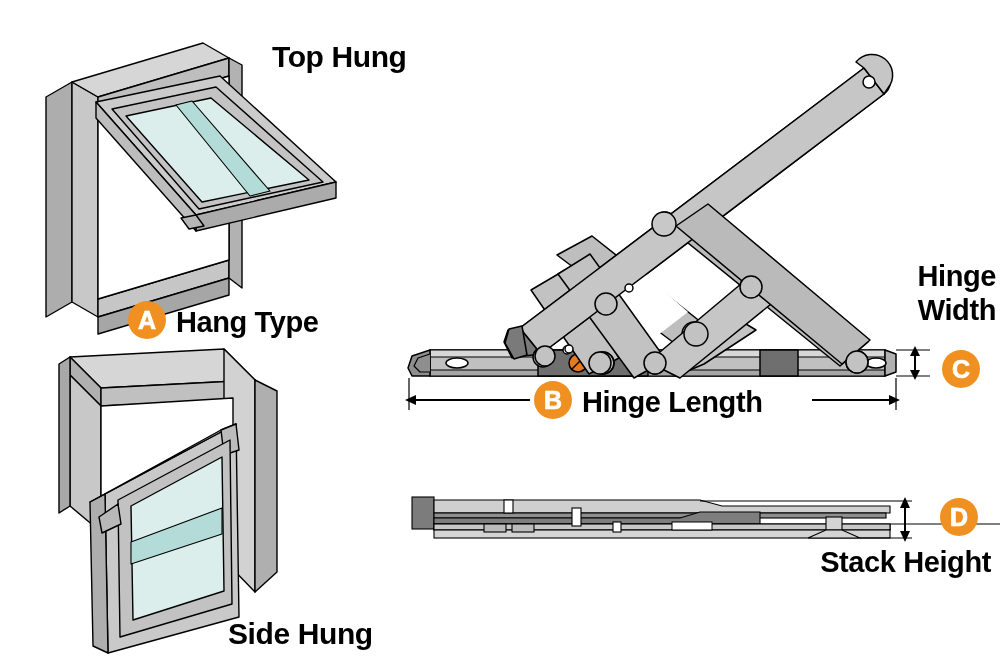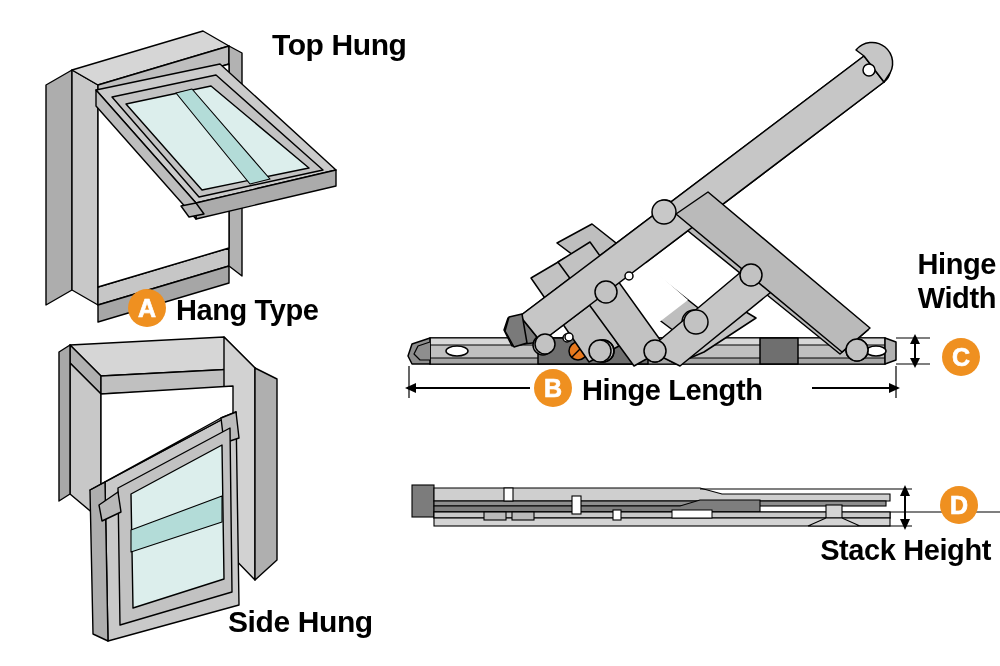--- a/index.html
+++ b/index.html
@@ -10,21 +10,21 @@
   }
   body {
     width: 1000px;
     height: 666px;
     position: relative;
     overflow: hidden;
     font-family: "Liberation Sans", sans-serif;
   }
   #diagram-root {
     position: absolute;
-    left: 0; top: 0;
+    left: 0; top: 12px;
     width: 1000px;
     height: 654px;
   }
   svg.stage {
     display: block;
     width: 1000px;
     height: 666px;
   }
   text {
     font-family: "Liberation Sans", sans-serif;

